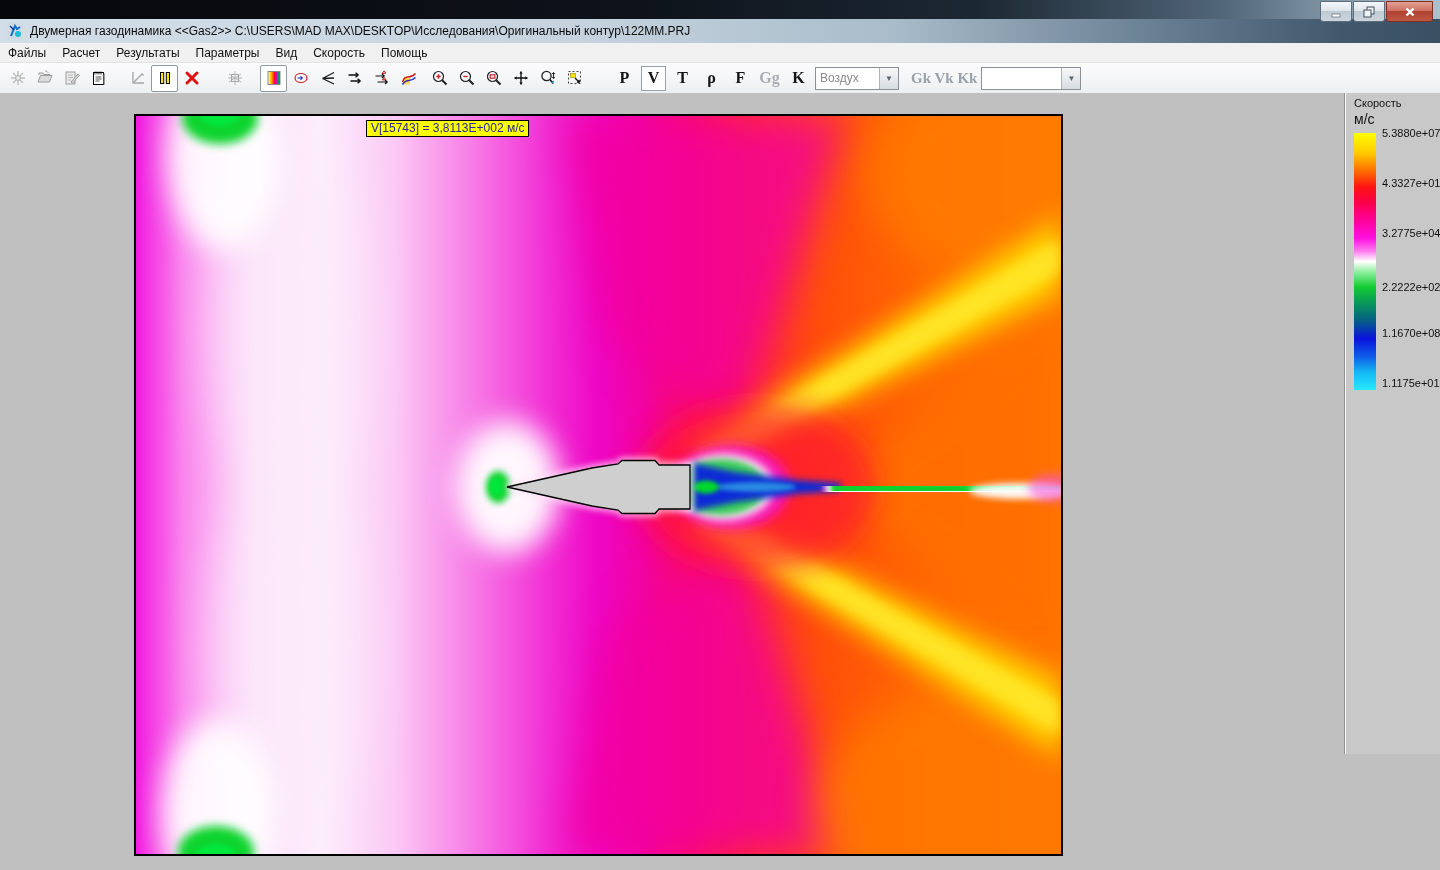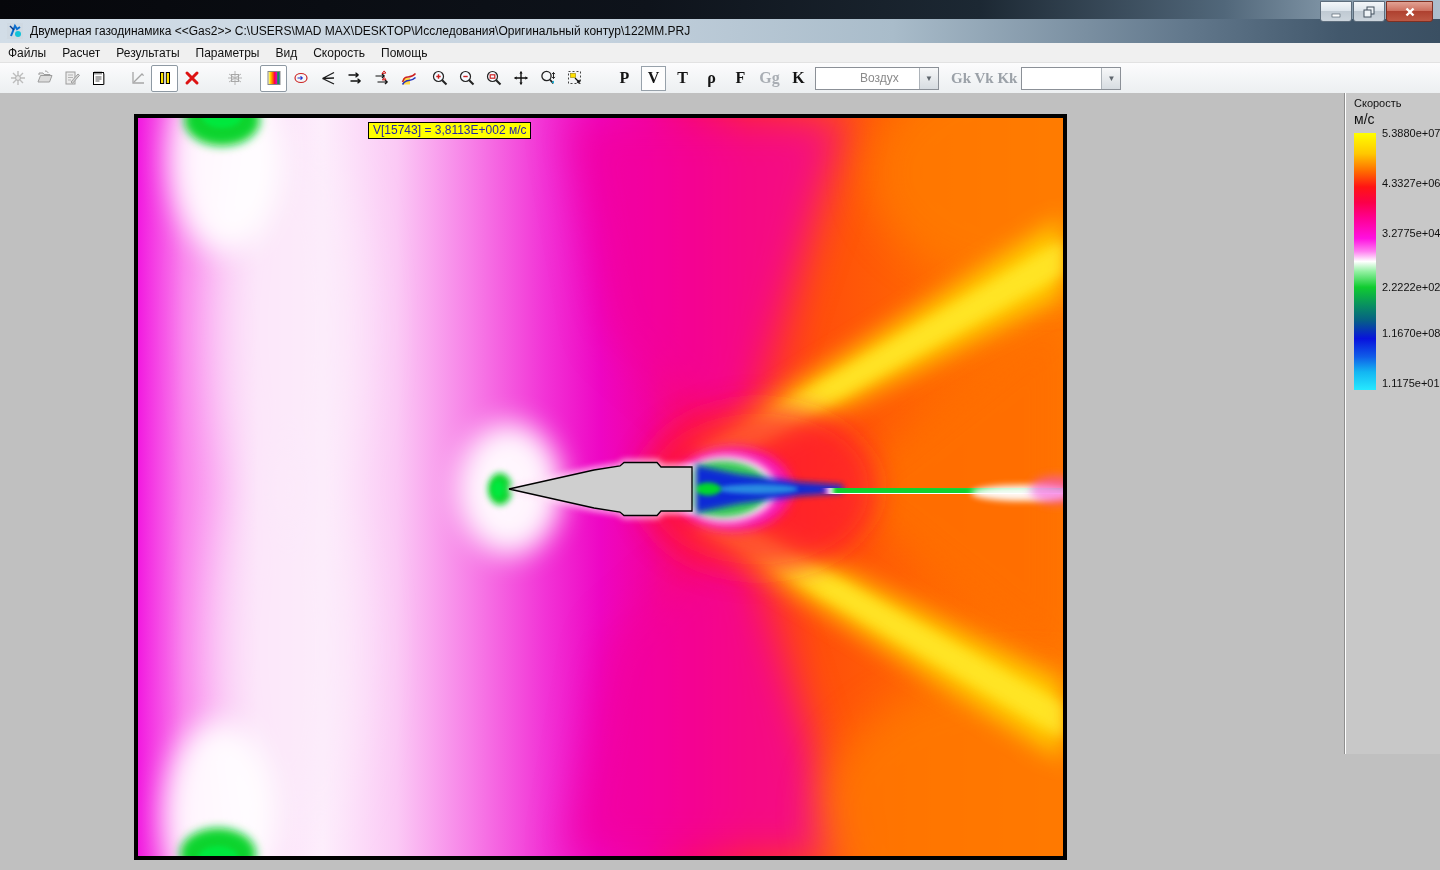--- a/index.html
+++ b/index.html
@@ -42,21 +42,21 @@
   .lbtn.pressed{background:#fdfdfd;border-color:#97a1aa;}
   .lbtn.disabled{color:#a9aeb4;}
   .combo{height:21px;background:#fff;border:1px solid #8b9097;display:flex;align-items:stretch;flex:0 0 auto;}
   .combo .val{flex:1;padding:0 4px;font-size:12px;color:#8a8a8a;display:flex;align-items:center;}
   .combo .drop{width:18px;background:linear-gradient(#f7f8f9,#d7dce1);border-left:1px solid #adb3b9;
     display:flex;align-items:center;justify-content:center;font-size:8px;color:#5f666d;}
   .grp-label{font-family:"Liberation Serif",serif;font-weight:bold;font-size:15px;color:#9ba1a8;flex:0 0 auto;text-align:center;}
 
   
   #client{position:absolute;left:0;top:93px;width:1440px;height:777px;background:#c0c0c0;}
-  #plot{position:absolute;left:134px;top:21px;width:925px;height:738px;border:4px solid #000000;background:#f7d;overflow:hidden;}
+  #plot{position:absolute;left:134px;top:21px;width:925px;height:738px;border:2px solid #000000;background:#f7d;overflow:hidden;}
   #plot svg{display:block;}
   #probe{position:absolute;left:230px;top:4px;background:#ffff00;border:1px solid #000;
     color:#2626a6;font-size:12px;padding:0 4px;line-height:15px;white-space:nowrap;}
 
   
   #legend{position:absolute;left:1344px;top:0;width:96px;height:661px;background:#c8c8c8;
     border-left:1px solid #8f8f8f;box-shadow:inset 1px 0 0 #ffffff;}
   #legend .ltitle{position:absolute;left:9px;top:4px;font-size:11px;color:#111;}
   #legend .lunits{position:absolute;left:9px;top:18px;font-size:14px;color:#111;}
   #colorbar{position:absolute;left:9px;top:40px;width:22px;height:257px;
@@ -262,21 +262,21 @@
     <div class="lbtn">T</div>
     <div class="sp4"></div>
     <div class="lbtn">ρ</div>
     <div class="sp4"></div>
     <div class="lbtn">F</div>
     <div class="sp4"></div>
     <div class="lbtn disabled">Gg</div>
     <div class="sp4"></div>
     <div class="lbtn">K</div>
     <div class="sp4"></div>
-    <div class="combo" style="width:82px;padding-left:40px;">
+    <div class="combo" style="width:82px;">
       <span class="val">Воздух</span>
       <span class="drop">▼</span>
     </div>
     <div class="sp12"></div>
     <span class="grp-label">Gk Vk Kk</span>
     <div class="sp4"></div>
     <div class="combo" style="width:98px;">
       <span class="val"></span>
       <span class="drop">▼</span>
     </div>
@@ -401,20 +401,20 @@
         </g>
       </svg>
       <div id="probe">V[15743] = 3,8113E+002 м/с</div>
     </div>
 
     <div id="legend">
       <div class="ltitle">Скорость</div>
       <div class="lunits">м/с</div>
       <div id="colorbar"></div>
       <div class="ltick" style="top:34px">5.3880e+07</div>
-      <div class="ltick" style="top:84px">4.3327e+06</div>
+      <div class="ltick" style="top:84px">4.3327e+01</div>
       <div class="ltick" style="top:134px">3.2775e+04</div>
       <div class="ltick" style="top:188px">2.2222e+02</div>
       <div class="ltick" style="top:234px">1.1670e+08</div>
       <div class="ltick" style="top:284px">1.1175e+01</div>
     </div>
   </div>
 </div>
 
 </body></html>

